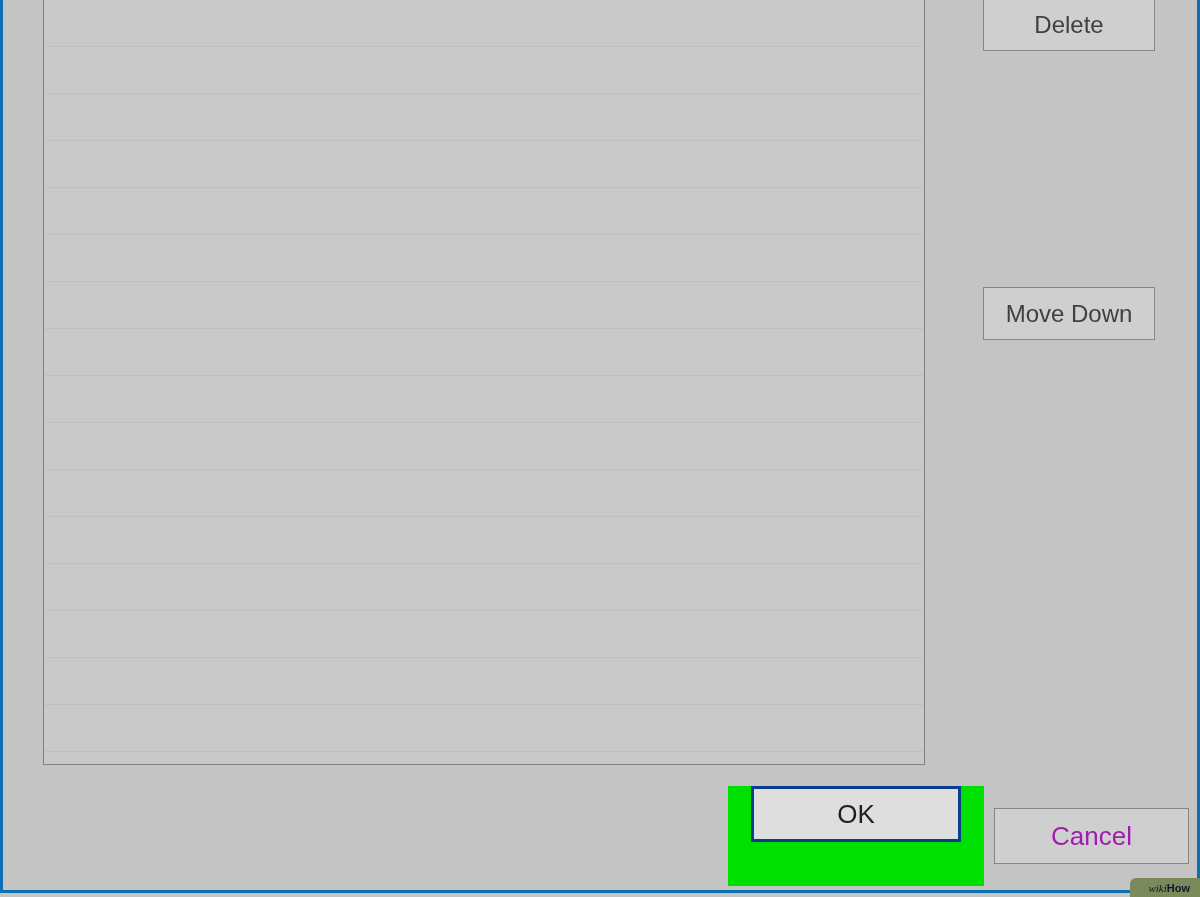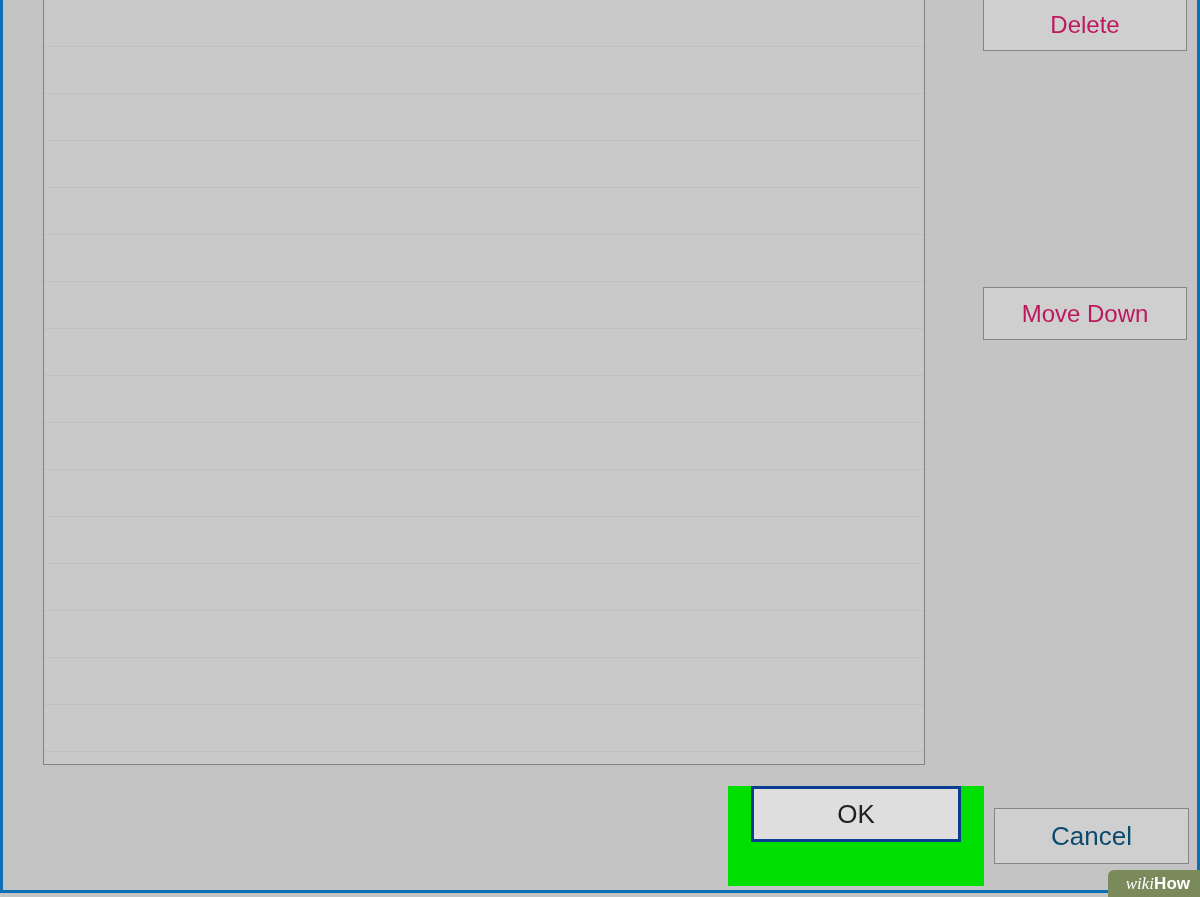--- a/index.html
+++ b/index.html
@@ -27,26 +27,26 @@
     background: #c9c9c9;
     border: 1px solid #828282;
     border-top: none;
   }
   .list-panel .row {
     height: 47px;
     border-bottom: 1px solid rgba(0,0,0,0.045);
   }
   .side-btn {
     position: absolute;
-    width: 204px;
+    width: 172px;
     height: 53px;
     background: #cfcfcf;
     border: 1px solid #858585;
     font-size: 24px;
-    color: #be185d;
+    color: #404040;
     display: flex;
     align-items: center;
     justify-content: center;
     cursor: pointer;
   }
   #btn-delete   { left: 980px; top:   0px; height: 51px; border-top: none;}
   #btn-moveup   { left: 980px; top: 163px; }
   #btn-movedown { left: 980px; top: 287px; }
   #btn-edit     { left: 980px; top: 430px; }
 
@@ -77,34 +77,34 @@
   }
   .cancel-button {
     position: absolute;
     left: 991px;
     top: 808px;
     width: 195px;
     height: 56px;
     background: #cfcfcf;
     border: 1px solid #858585;
     font-size: 26px;
-    color: #0c4a6e;
+    color: #a21caf;
     display: flex;
     align-items: center;
     justify-content: center;
     cursor: pointer;
   }
   .watermark {
     position: absolute;
     right: 0;
     bottom: 0;
     padding: 4px 10px 3px 18px;
     background: #7a8a5a;
-    color: #ffffff;
-    font-size: 17px;
+    color: #0f172a;
+    font-size: 11px;
     font-style: italic;
     font-family: Georgia, serif;
     border-top-left-radius: 6px;
   }
   .watermark b { font-style: normal; font-family: "Segoe UI", sans-serif; }
 </style>
 </head>
 <body>
 
 <div class="window-frame">

